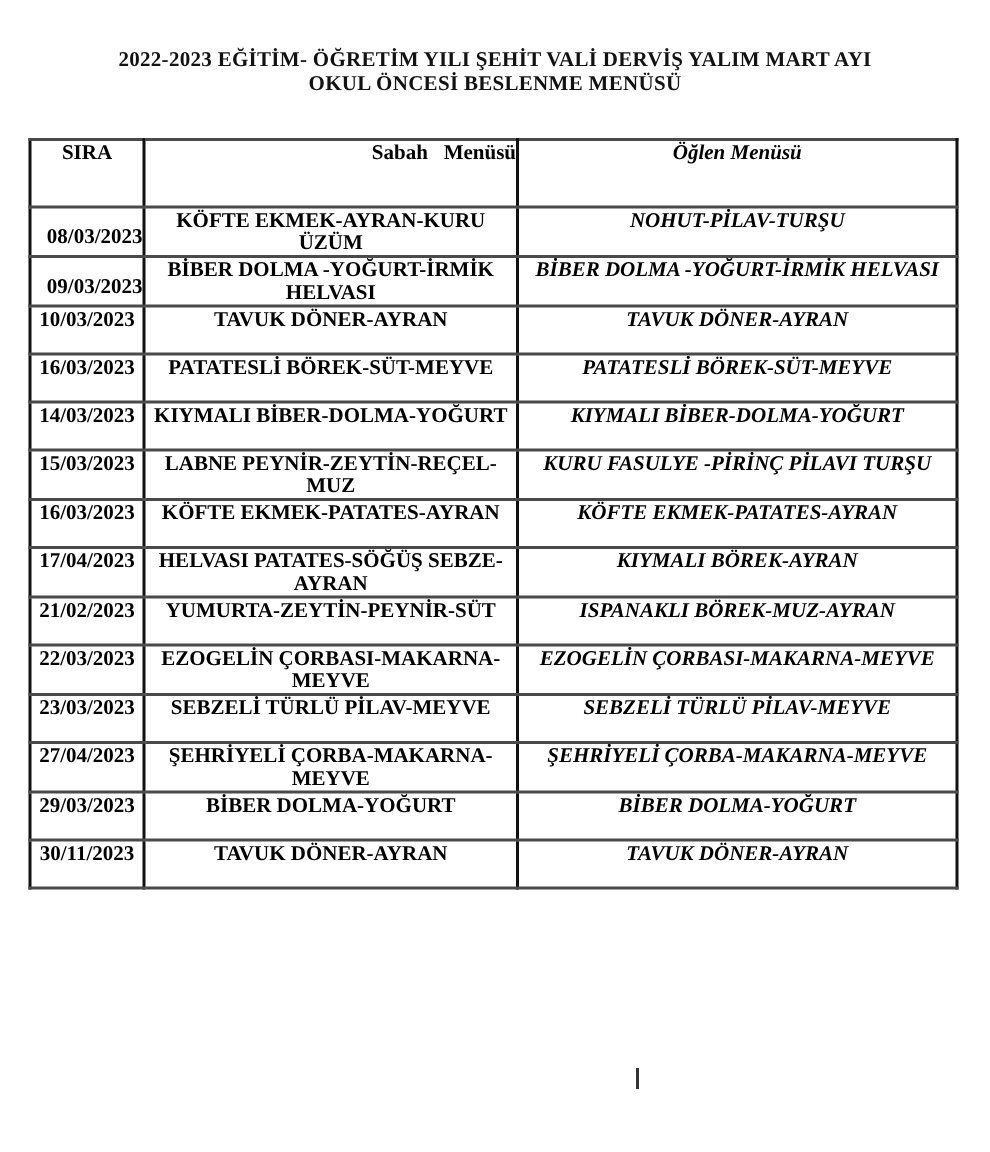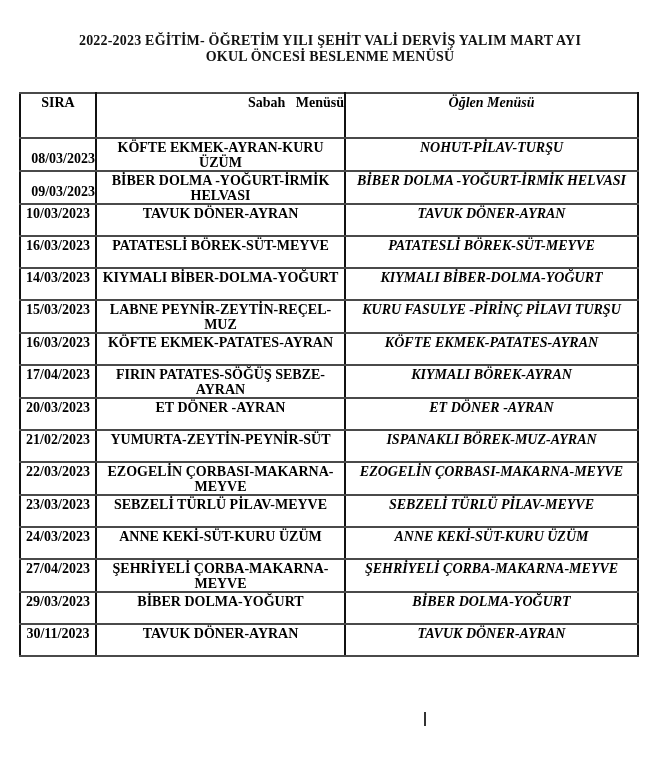--- a/index.html
+++ b/index.html
@@ -126,47 +126,37 @@
     <td class="c-sabah">LABNE PEYNİR-ZEYTİN-REÇEL-MUZ</td>
     <td class="c-oglen">KURU FASULYE -PİRİNÇ PİLAVI TURŞU</td>
   </tr>
         <tr class="row">
     <td class="c-sira">16/03/2023</td>
     <td class="c-sabah">KÖFTE EKMEK-PATATES-AYRAN</td>
     <td class="c-oglen">KÖFTE EKMEK-PATATES-AYRAN</td>
   </tr>
         <tr class="row">
     <td class="c-sira">17/04/2023</td>
-    <td class="c-sabah">FIRIN PATATES-SÖĞÜŞ SEBZE-AYRAN</td>
+    <td class="c-sabah">HELVASI PATATES-SÖĞÜŞ SEBZE-AYRAN</td>
     <td class="c-oglen">KIYMALI BÖREK-AYRAN</td>
-  </tr>
-        <tr class="row">
-    <td class="c-sira">20/03/2023</td>
-    <td class="c-sabah">ET DÖNER -AYRAN</td>
-    <td class="c-oglen">ET DÖNER -AYRAN</td>
   </tr>
         <tr class="row">
     <td class="c-sira">21/02/2023</td>
     <td class="c-sabah">YUMURTA-ZEYTİN-PEYNİR-SÜT</td>
     <td class="c-oglen">ISPANAKLI BÖREK-MUZ-AYRAN</td>
   </tr>
         <tr class="row">
     <td class="c-sira">22/03/2023</td>
     <td class="c-sabah">EZOGELİN ÇORBASI-MAKARNA-MEYVE</td>
     <td class="c-oglen">EZOGELİN ÇORBASI-MAKARNA-MEYVE</td>
   </tr>
         <tr class="row">
     <td class="c-sira">23/03/2023</td>
     <td class="c-sabah">SEBZELİ TÜRLÜ PİLAV-MEYVE</td>
     <td class="c-oglen">SEBZELİ TÜRLÜ PİLAV-MEYVE</td>
-  </tr>
-        <tr class="row">
-    <td class="c-sira">24/03/2023</td>
-    <td class="c-sabah">ANNE KEKİ-SÜT-KURU ÜZÜM</td>
-    <td class="c-oglen">ANNE KEKİ-SÜT-KURU ÜZÜM</td>
   </tr>
         <tr class="row">
     <td class="c-sira">27/04/2023</td>
     <td class="c-sabah">ŞEHRİYELİ ÇORBA-MAKARNA-MEYVE</td>
     <td class="c-oglen">ŞEHRİYELİ ÇORBA-MAKARNA-MEYVE</td>
   </tr>
         <tr class="row">
     <td class="c-sira">29/03/2023</td>
     <td class="c-sabah">BİBER DOLMA-YOĞURT</td>
     <td class="c-oglen">BİBER DOLMA-YOĞURT</td>

